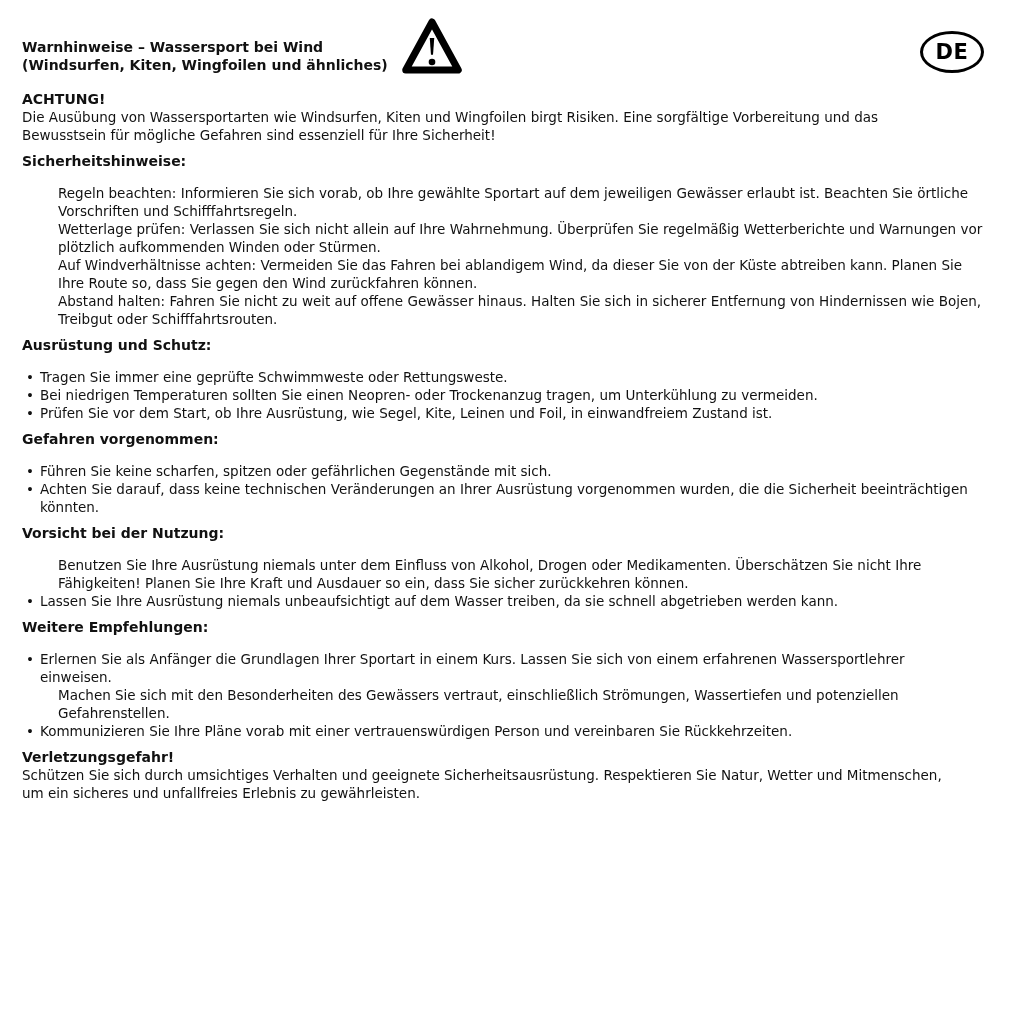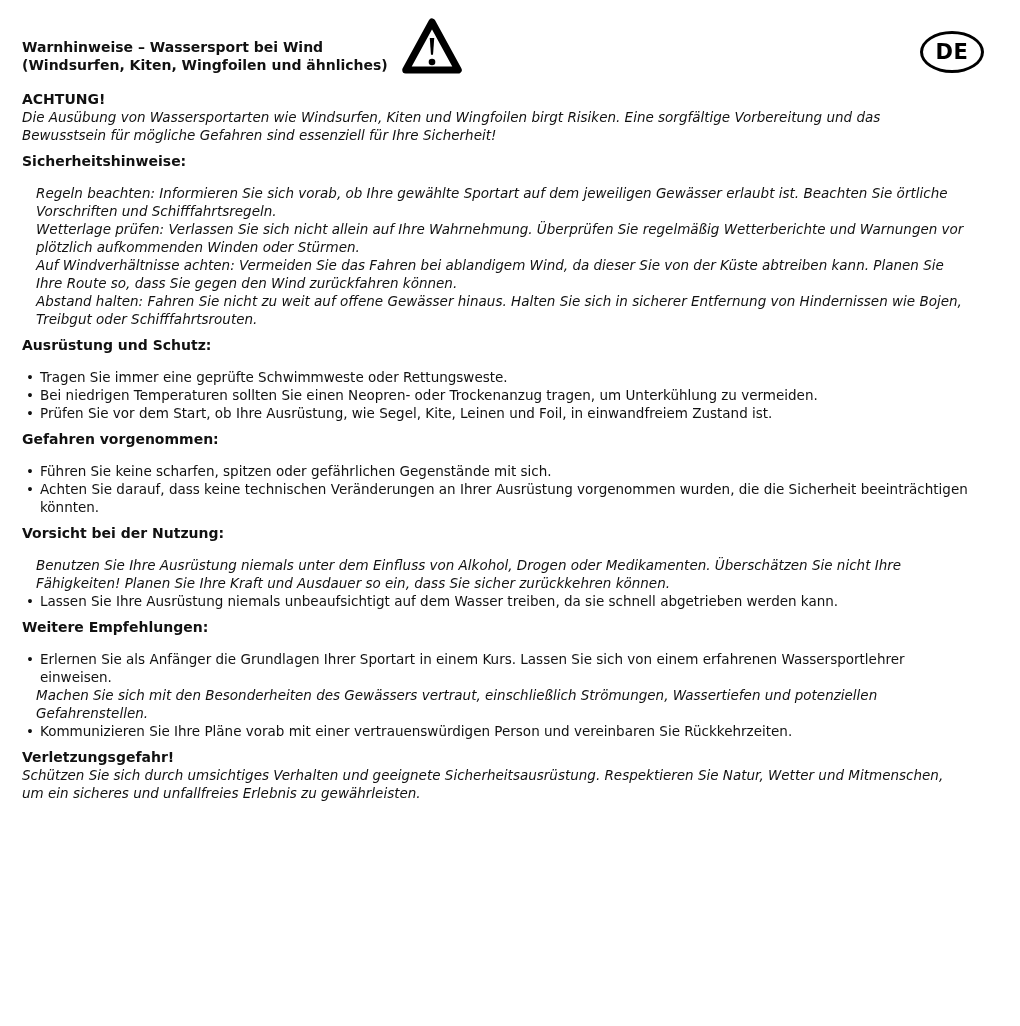--- a/index.html
+++ b/index.html
@@ -36,23 +36,23 @@
     font-weight: bold; font-size: 21px; letter-spacing: 0.5px;
     color: #000;
   }
   
   .h {
     font-size: 14px; font-weight: bold; line-height: 18px;
     margin: 8px 0 14px 0;
   }
   .h.first { margin-top: 0; }
   .h.flush { margin-bottom: 0; }
-  p { margin: 0; font-style: italic; }
+  p { margin: 0; }
   .plain { max-width: 940px; }
-  .indent { margin-left: 14px; max-width: 930px; }
+  .indent { margin-left: 36px; max-width: 930px; }
   .li { display: flex; margin: 0; padding-left: 4px; max-width: 948px; }
   .marker { flex: none; width: 14px; }
   .li-text { flex: 1; }
 </style>
 </head>
 <body>
 
 <div class="page">
 
   <div class="header">

